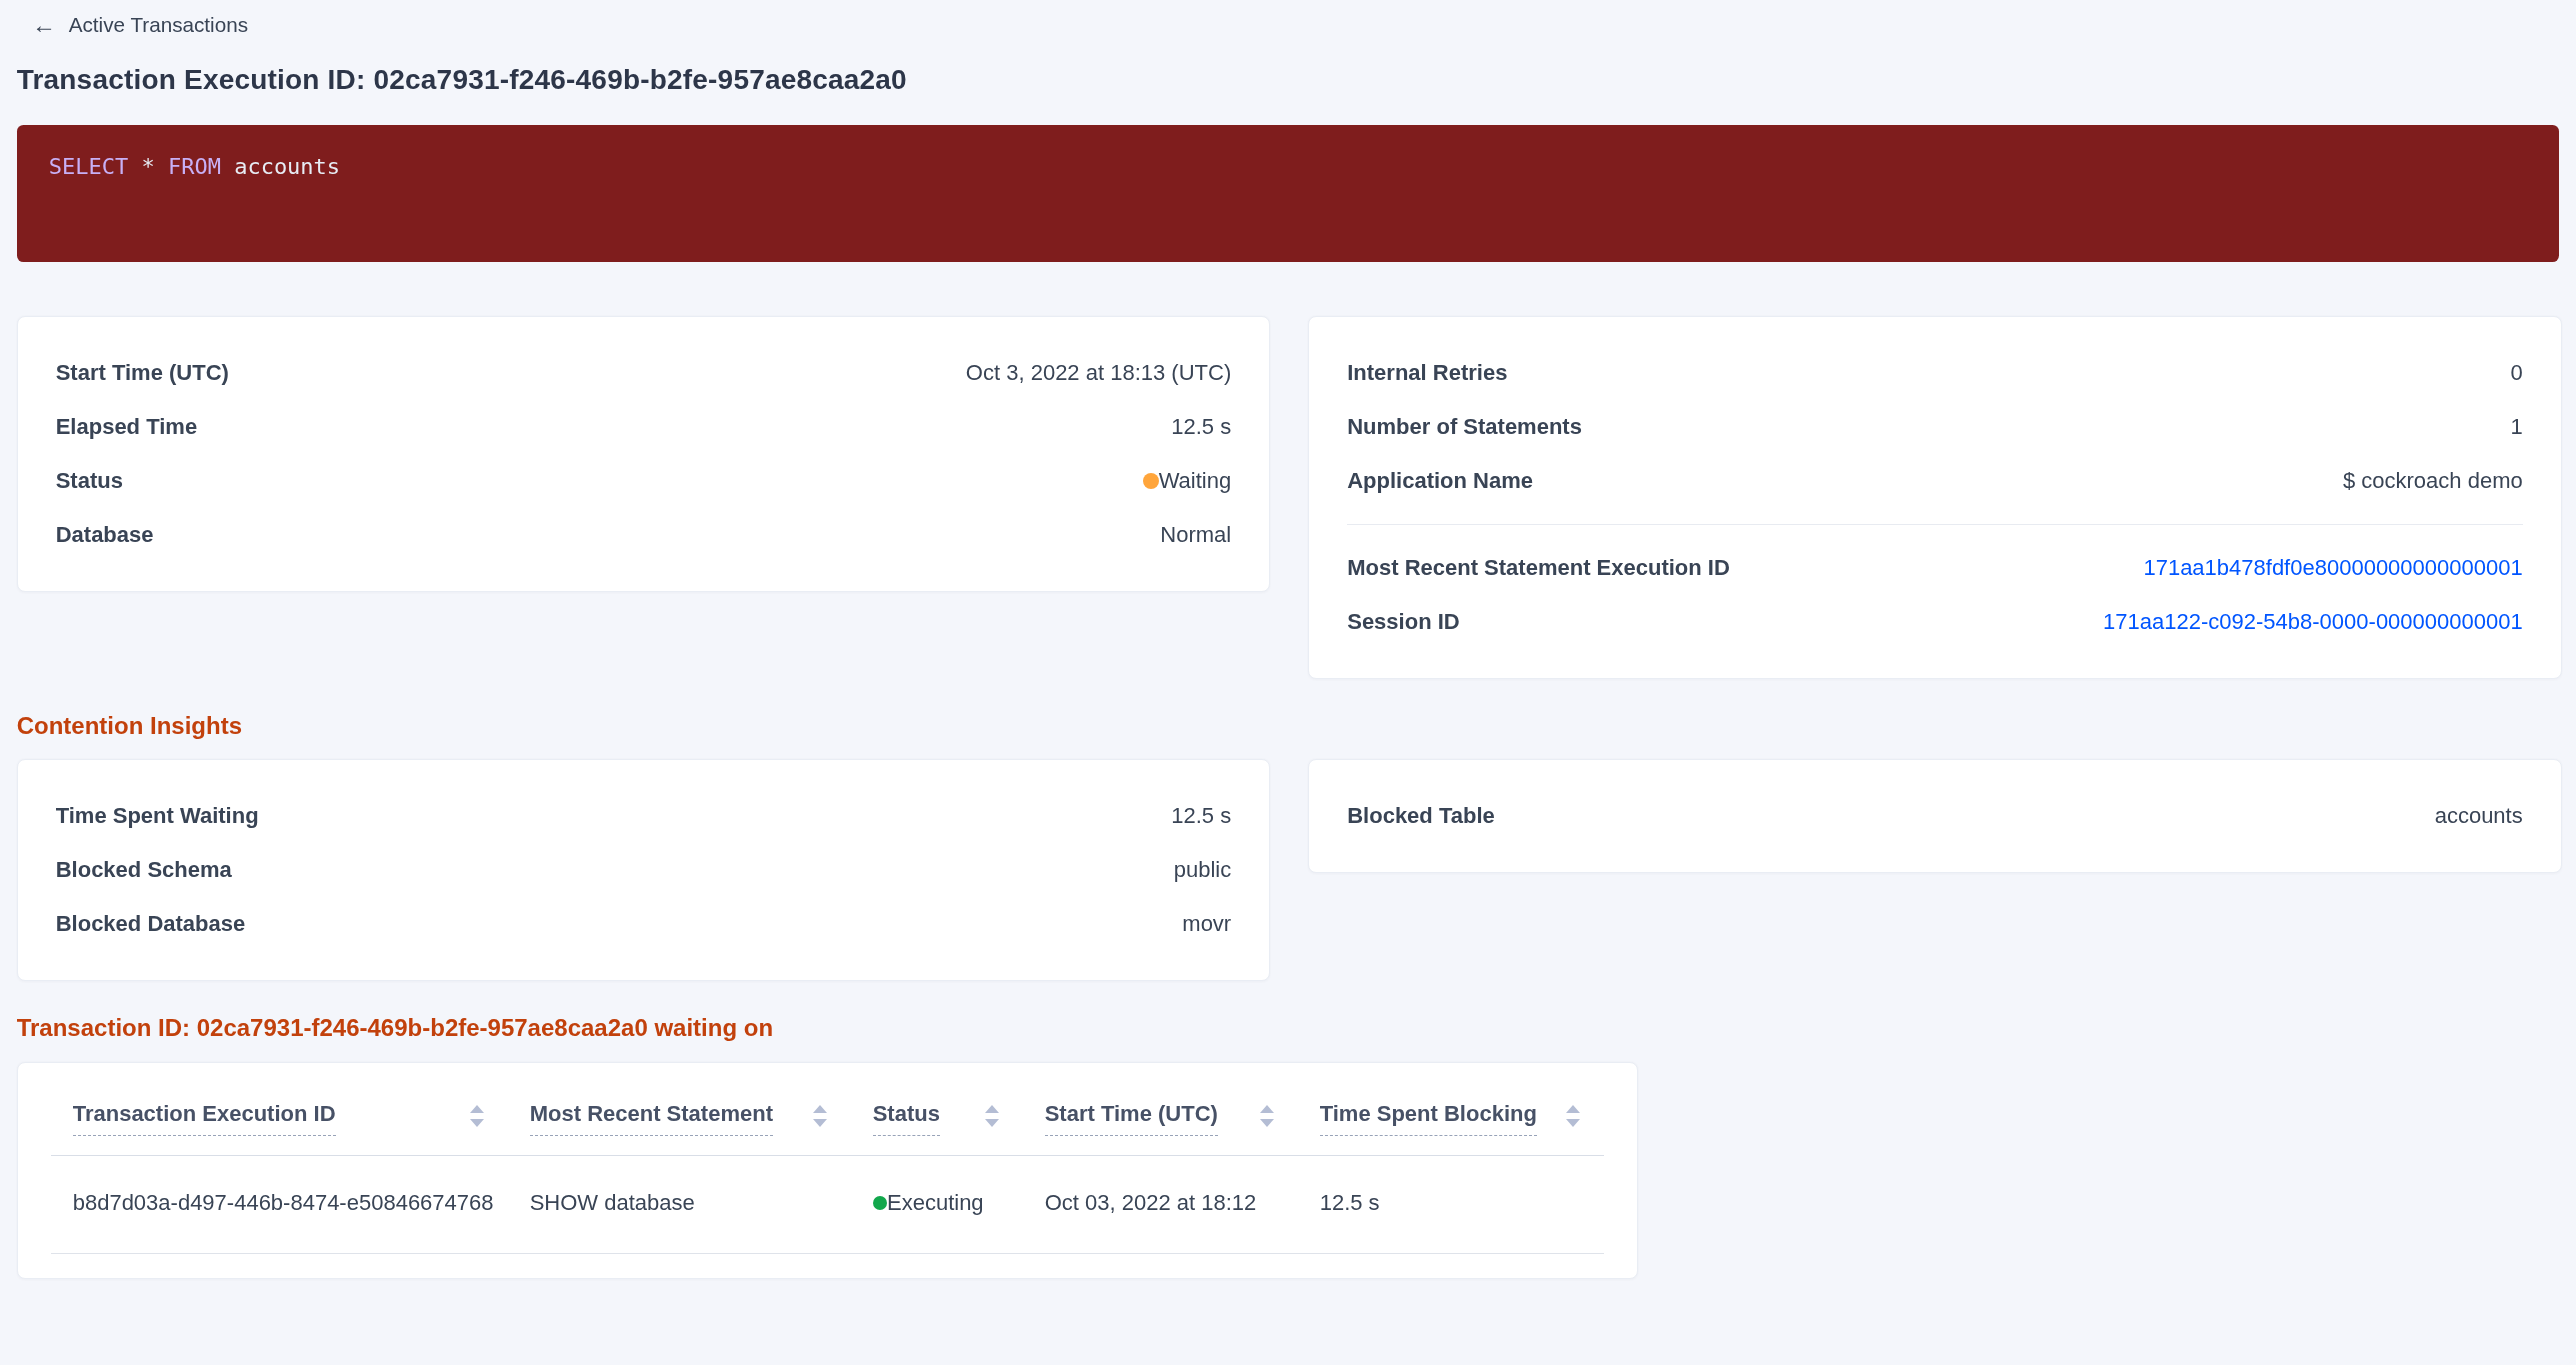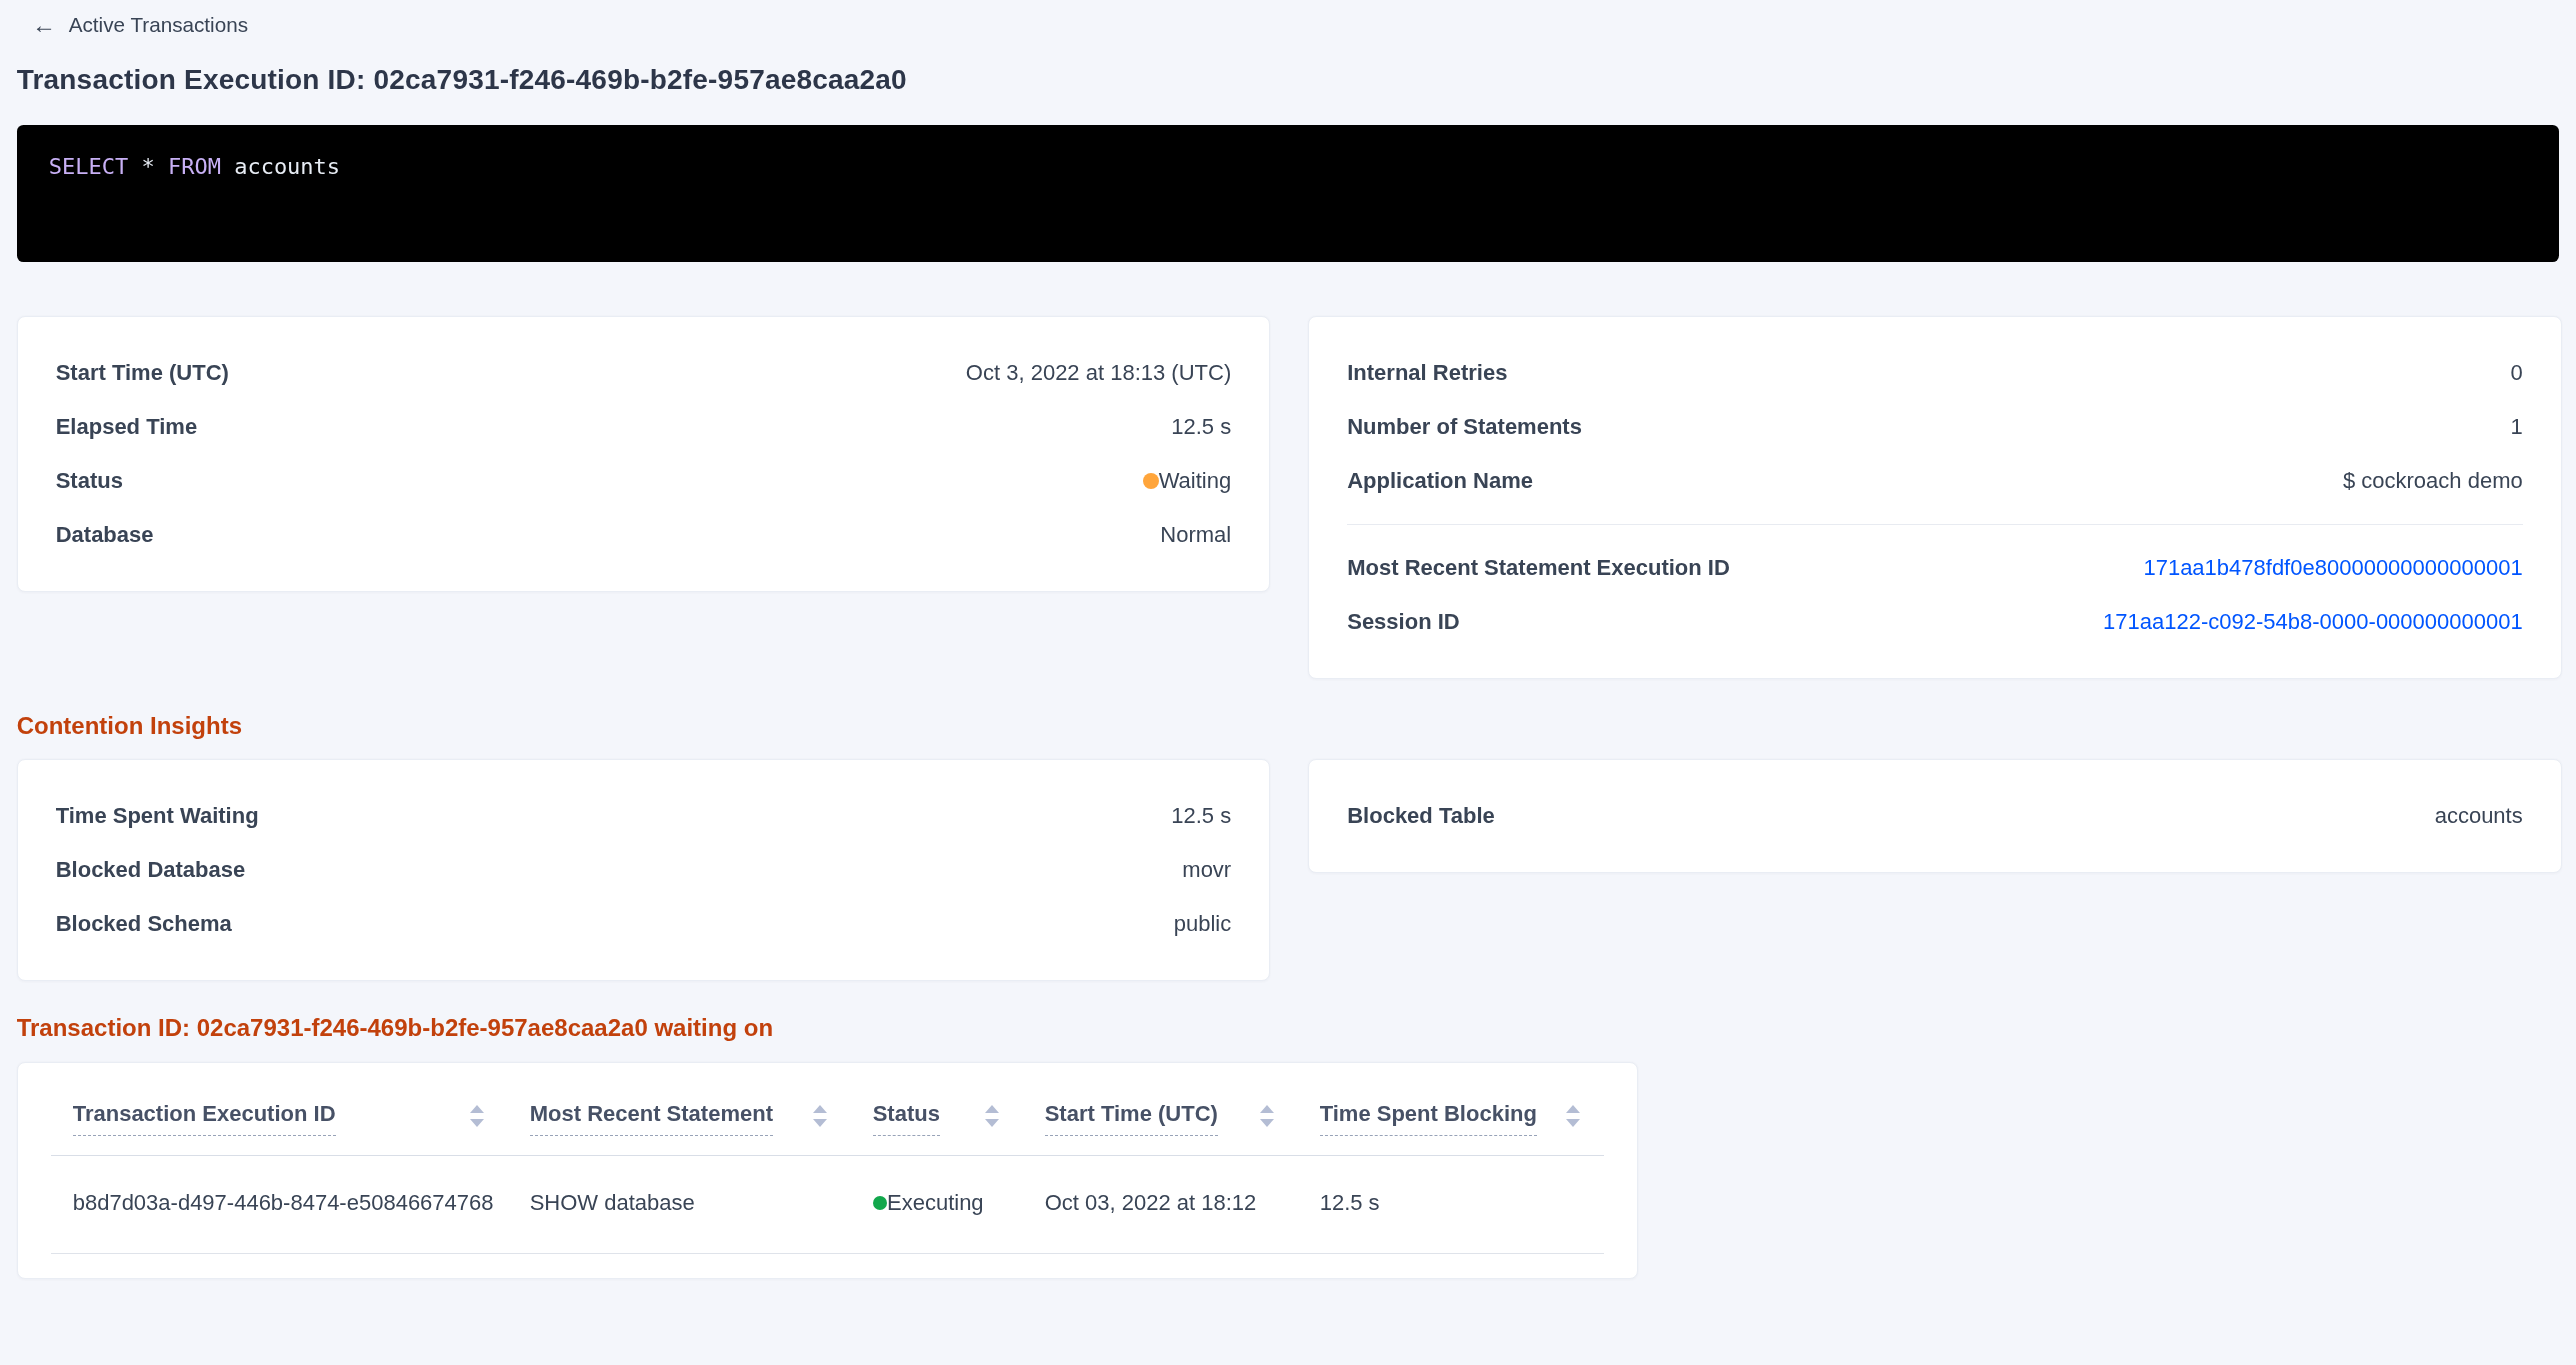--- a/index.html
+++ b/index.html
@@ -32,21 +32,21 @@
     font-size: 28px;
     font-weight: 700;
     color: #2d3649;
     letter-spacing: 0.2px;
   }
 
   
   .sql-box {
     margin: 29px 16.7px 0 16.7px;
     height: 137px;
-    background: #000000;
+    background: #7f1d1d;
     border-radius: 6.4px;
     padding: 27px 32px;
   }
   .sql-line {
     font-family: "DejaVu Sans Mono", monospace;
     font-size: 22px;
     line-height: 29px;
     color: #e7ecf4;
     white-space: pre;
   }
@@ -234,26 +234,26 @@
 <h2 class="section-heading">Contention Insights</h2>
 
 <div class="cards-row tight">
 
   <div class="card">
     <div class="srow">
       <span class="lbl">Time Spent Waiting</span>
       <span class="val">12.5 s</span>
     </div>
     <div class="srow">
+      <span class="lbl">Blocked Schema</span>
+      <span class="val">public</span>
+    </div>
+    <div class="srow">
       <span class="lbl">Blocked Database</span>
       <span class="val">movr</span>
-    </div>
-    <div class="srow">
-      <span class="lbl">Blocked Schema</span>
-      <span class="val">public</span>
     </div>
   </div>
 
   <div class="card">
     <div class="srow">
       <span class="lbl">Blocked Table</span>
       <span class="val">accounts</span>
     </div>
   </div>
 

